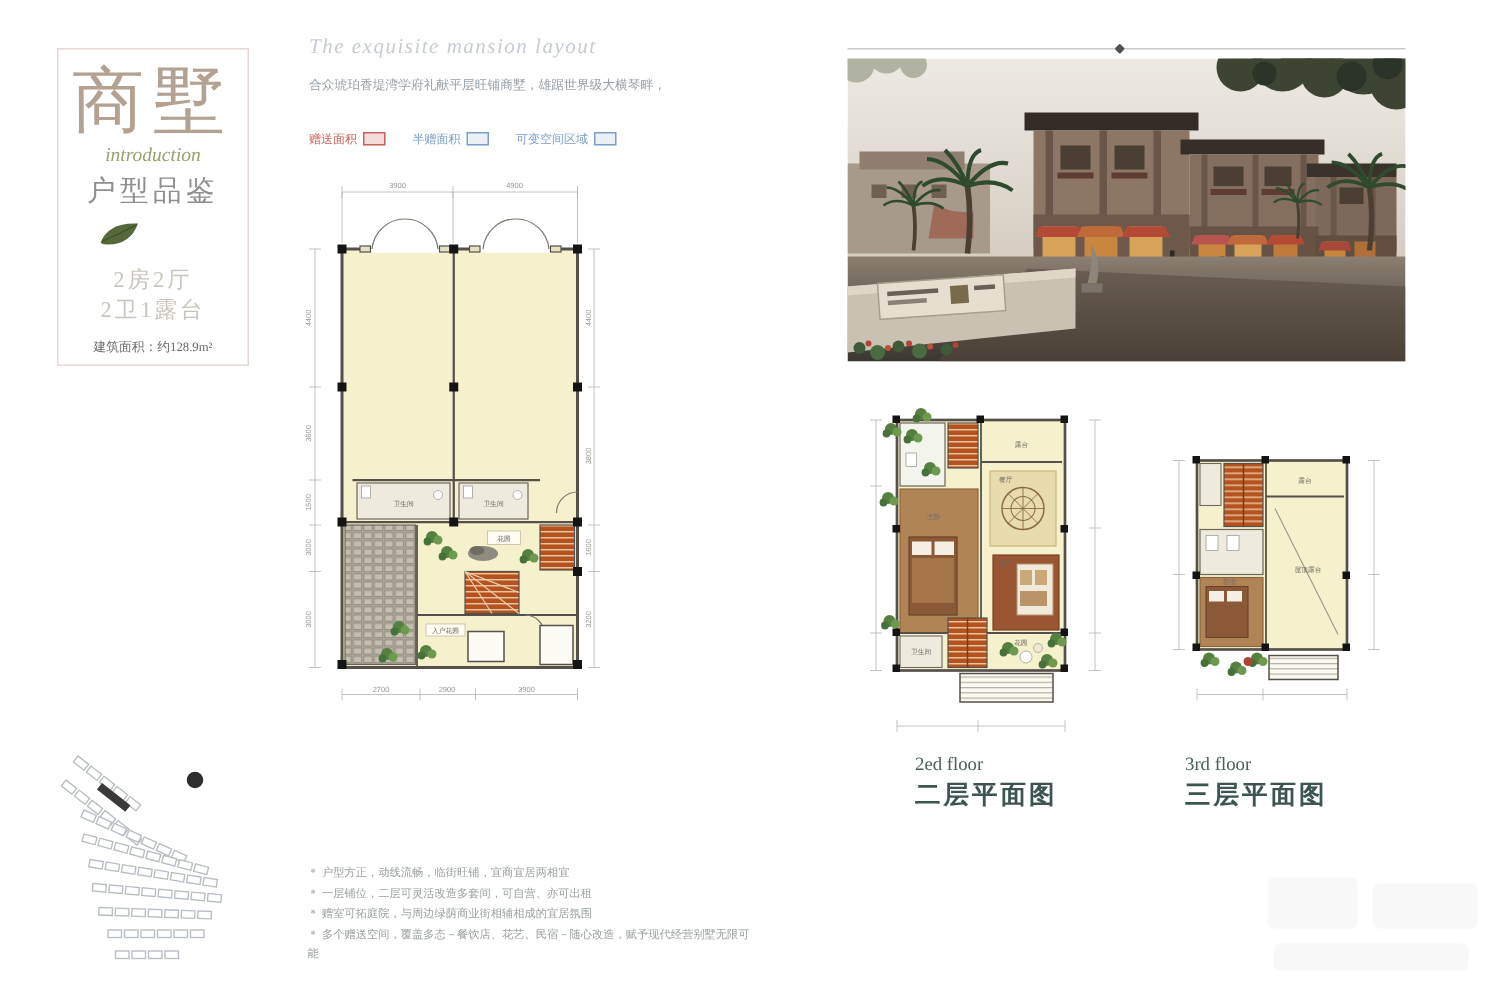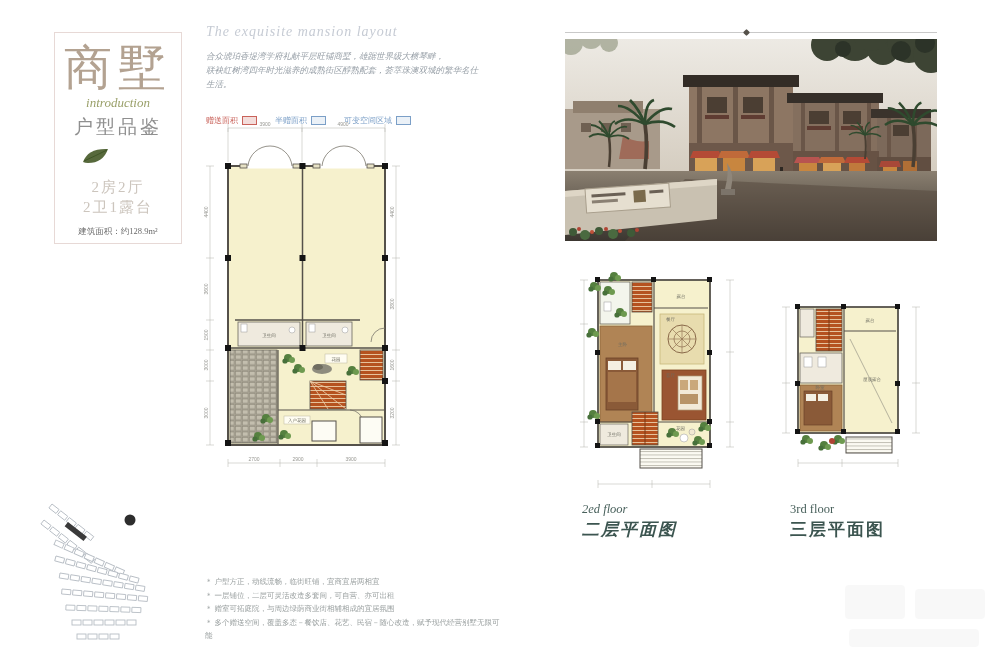--- a/index.html
+++ b/index.html
@@ -1,45 +1,45 @@
 <!DOCTYPE html>
 <html><head>
 <meta charset="utf-8">
 <style>
   html,body{margin:0;padding:0;background:#fff;}
   #page{position:relative;width:1000px;height:668px;background:#fff;overflow:hidden;
         font-family:"Liberation Serif",serif;}
   .abs{position:absolute;}
 
   
-  .banner{left:38px;top:32px;width:126px;height:210px;border:1px solid #e7d9d6;text-align:center;margin-left:16px;}
+  .banner{left:38px;top:32px;width:126px;height:210px;border:1px solid #e7d9d6;text-align:center;}
   .banner-title{margin-top:10px;font-size:48px;line-height:1.05;color:#b3a291;letter-spacing:6px;}
   .banner-script{margin-top:2px;font-size:13px;font-style:italic;color:#9aa06a;}
   .banner-sub{margin-top:3px;font-size:19px;letter-spacing:3px;color:#8f8f8f;}
   .leaf{display:block;margin:7px auto 0 26px;}
   .spec{margin-top:12px;font-size:15px;letter-spacing:2px;color:#ccc5bd;line-height:20px;}
   .area{margin-top:9px;font-size:8.5px;color:#6a6a6a;}
 
   
   .intro{left:206px;top:24px;width:280px;}
   .intro-script{font-size:14px;font-style:italic;color:#c6cbd4;letter-spacing:1px;}
-  .intro-desc{margin-top:9px;font-size:8.5px;color:#98a0a8;line-height:14px;font-family:"Liberation Sans",sans-serif;font-style:italic;}
+  .intro-desc{margin-top:9px;font-size:8.5px;color:#98a0a8;line-height:14px;font-family:"Liberation Sans",sans-serif;}
   .legend{margin-top:24px;font-size:8px;font-family:"Liberation Sans",sans-serif;display:flex;gap:18px;align-items:center;}
   .legend .item{display:flex;align-items:center;gap:4px;}
   .lg-red{color:#c9625a;}
   .lg-blue{color:#7b9fc7;}
   .sw{display:inline-block;width:13px;height:7px;border:1px solid currentColor;}
   .sw-red{background:rgba(201,98,90,.22);}
   .sw-blue{background:rgba(123,159,199,.15);}
 
   
   .flabel .en{font-size:12.5px;color:#49615c;}
   .flabel .cn{font-size:17px;font-weight:bold;letter-spacing:2px;color:#3c5550;margin-top:1px;}
   .flabel1{left:215px;top:502px;}
-  .flabel2{left:582px;top:502px;font-style:italic;}
+  .flabel2{left:610px;top:502px;}
   .flabel3{left:790px;top:502px;}
 
   
   .notes{left:205px;top:575px;width:300px;font-size:7.5px;color:#9aa0a0;line-height:13.5px;
          font-family:"Liberation Sans",sans-serif;}
 
   
   .plan1{left:200px;top:118px;}
   .plan2{left:580px;top:262px;}
   .plan3{left:780px;top:295px;}
@@ -74,21 +74,20 @@
       <div>2房2厅</div>
       <div>2卫1露台</div>
     </div>
     <div class="area">建筑面积：约128.9m²</div>
   </div>
 
   <div class="abs intro">
     <div class="intro-script">The exquisite mansion layout</div>
     <div class="intro-desc">
       <div>合众琥珀香堤湾学府礼献平层旺铺商墅，雄踞世界级大横琴畔，</div>
-      <div>联袂红树湾四年时光滋养的成熟街区醇熟配套，荟萃珠澳双城的繁华名仕生活。</div>
     </div>
     <div class="legend">
       <span class="item lg-red">
         <span>赠送面积</span>
         <i class="sw sw-red"></i>
       </span>
       <span class="item lg-blue">
         <span>半赠面积</span>
         <i class="sw sw-blue"></i>
       </span>

